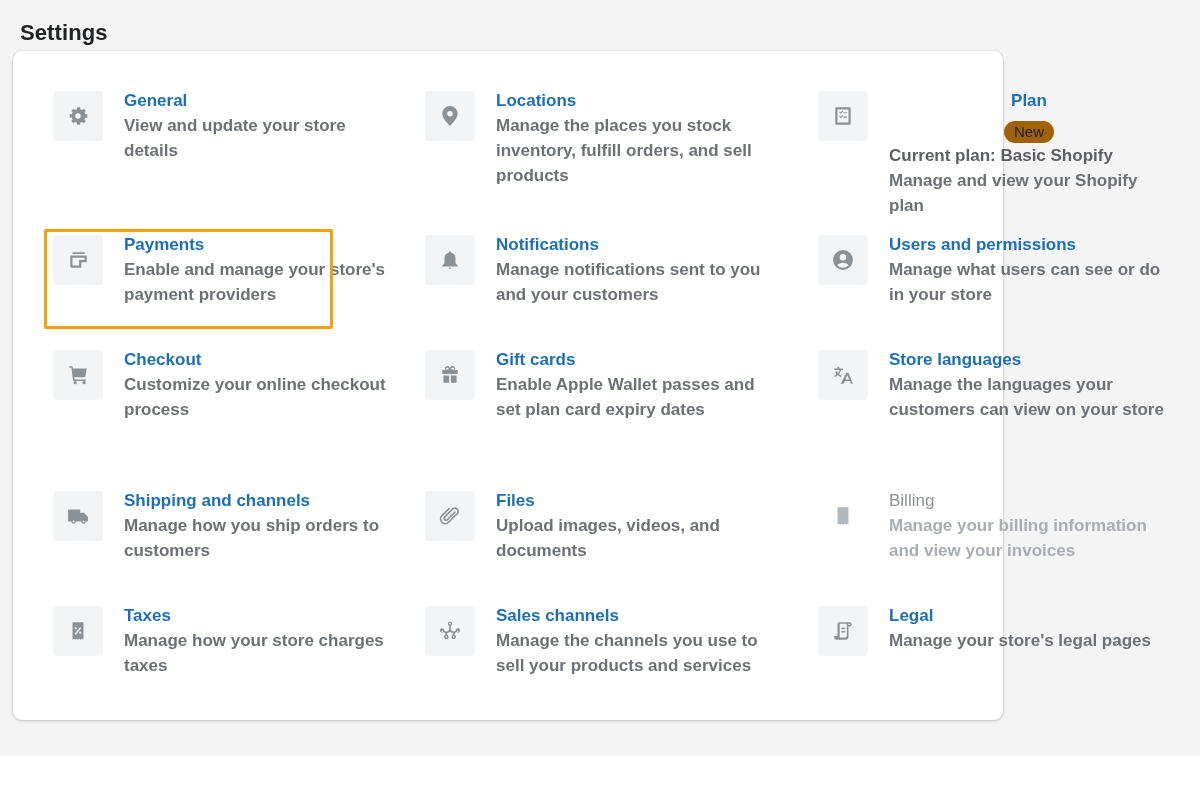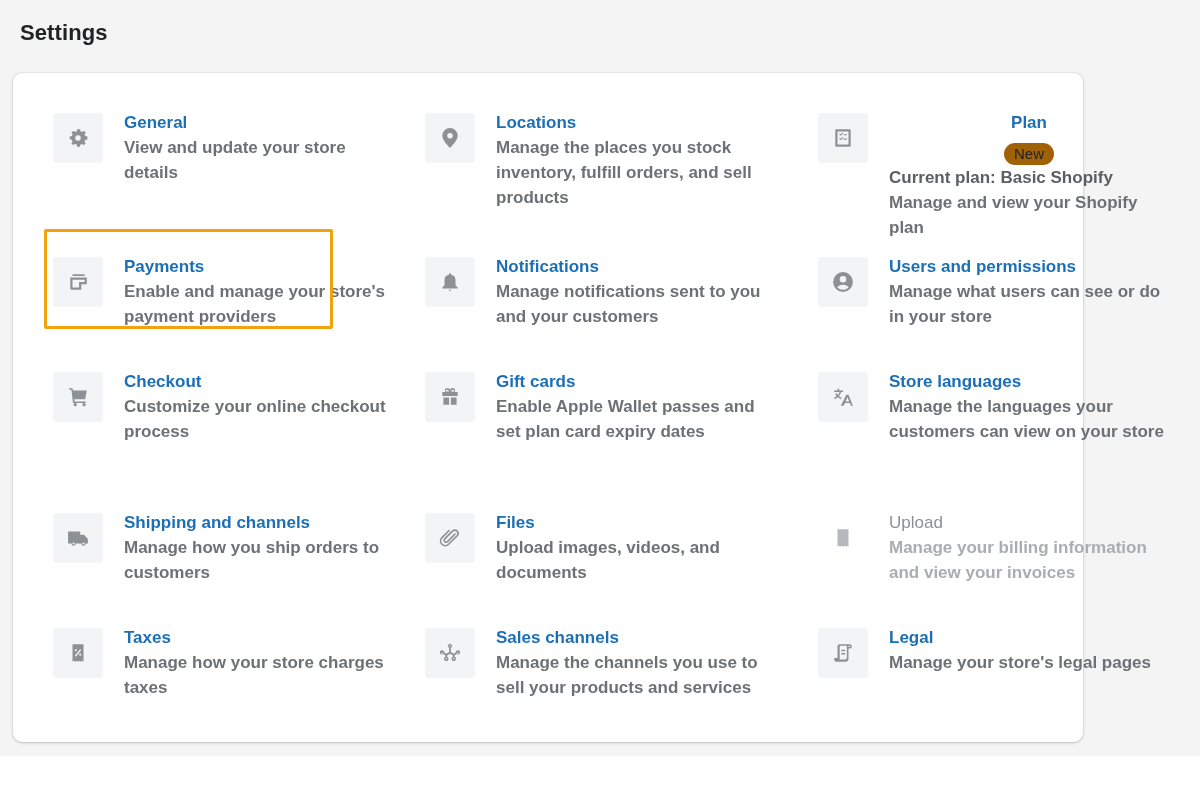--- a/index.html
+++ b/index.html
@@ -6,21 +6,21 @@
   body {
     width:1200px; height:800px; background:#ffffff; position:relative; overflow:hidden;
     font-family: "Liberation Sans", "DejaVu Sans", sans-serif;
   }
   .page-bg { position:absolute; left:0; top:0; width:1200px; height:756px; background:#f4f4f4; }
   .page-title {
     position:absolute; left:14px; top:14px; margin:6px;
     font-size:22px; font-weight:700; color:#202223; letter-spacing:0.1px;
   }
   .card {
-    position:absolute; left:13px; top:73px; width:1070px; height:669px;
+    position:absolute; left:13px; top:51px; width:990px; height:669px;
     background:#fff; border-radius:9px;
     box-shadow: 0 0 0 1px rgba(63,63,68,0.05), 0 1px 3px rgba(63,63,68,0.25);
   }
   .item { position:absolute; width:360px; cursor:pointer; }
   .icon-box {
     position:absolute; left:0; top:0; width:50px; height:50px;
     background:#f3f4f6; border-radius:4px;
     display:flex; align-items:center; justify-content:center;
   }
   .icon-box.plain { background:transparent; }
@@ -185,21 +185,21 @@
     </div>
   </div>
 
   <div class="item" style="left:805px;top:440px;">
     <div class="icon-box plain">
       <svg viewBox="0 0 20 20" style="fill:#b5b9bd;">
           <path d="M5 2h10v16l-1.25-1-1.25 1-1.25-1-1.25 1-1.25-1-1.25 1-1.25-1L5 18zm5.6 3v1a2.2 2.2 0 0 1 1.7 1.4l-1.2.5a1.1 1.1 0 0 0-1.1-.8c-.6 0-1 .3-1 .7s.3.6 1.2.9c1.2.4 2 .9 2 2.1a2 2 0 0 1-1.6 1.9v1H9.4v-1a2.3 2.3 0 0 1-1.9-1.6l1.2-.5a1.2 1.2 0 0 0 1.2.9c.7 0 1.1-.3 1.1-.7s-.3-.6-1.2-.9c-1.2-.4-1.9-.9-1.9-2a1.9 1.9 0 0 1 1.5-1.9V5z"></path>
         </svg>
     </div>
     <div class="texts">
-      <div class="item-title disabled">Upload</div>
+      <div class="item-title disabled">Billing</div>
       <div class="desc disabled">Manage your billing information and view your invoices</div>
     </div>
   </div>
 
   <div class="item" style="left:40px;top:555px;">
     <div class="icon-box">
       <svg viewBox="0 0 20 20">
           <path d="M5 2h10v16l-1.25-1-1.25 1-1.25-1-1.25 1-1.25-1-1.25 1-1.25-1L5 18zm7 4.5l-5 6 1 .8 5-6zM8 6.5a1 1 0 1 0 0 2 1 1 0 0 0 0-2zm4 4a1 1 0 1 0 0 2 1 1 0 0 0 0-2z"></path>
         </svg>
     </div>

